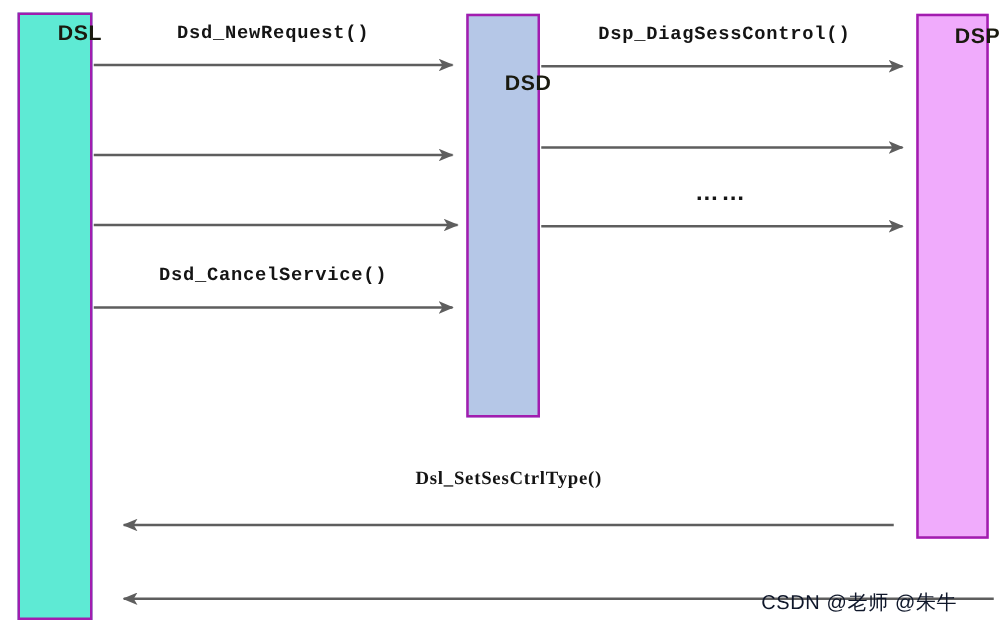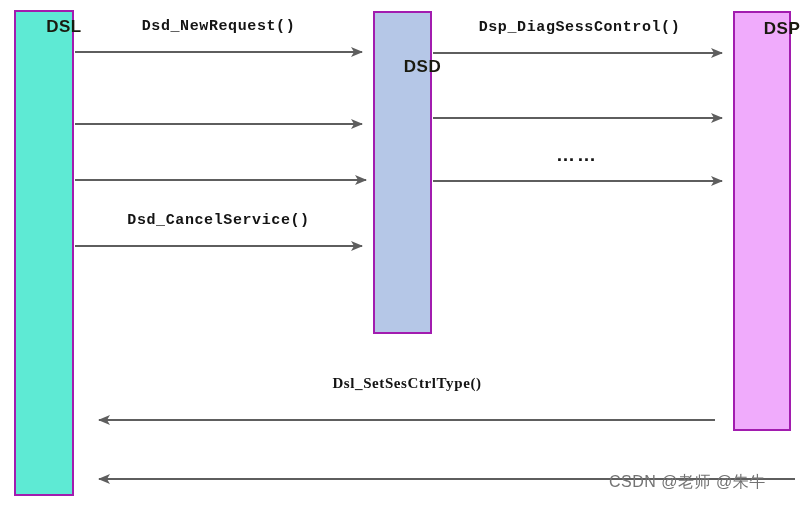--- a/index.html
+++ b/index.html
@@ -92,21 +92,21 @@
     color: #141414;
     letter-spacing: 2px;
     white-space: nowrap;
   }
   #watermark {
     position: absolute;
     left: 609px;
     top: 472px;
     font-family: "Liberation Sans", sans-serif;
     font-size: 16px;
-    color: #737373;
+    color: #0f172a;
     white-space: nowrap;
     letter-spacing: 0.5px;
     pointer-events: none;
   }
 </style>
 </head>
 <body>
 
 <div id="diagram-root">
 

